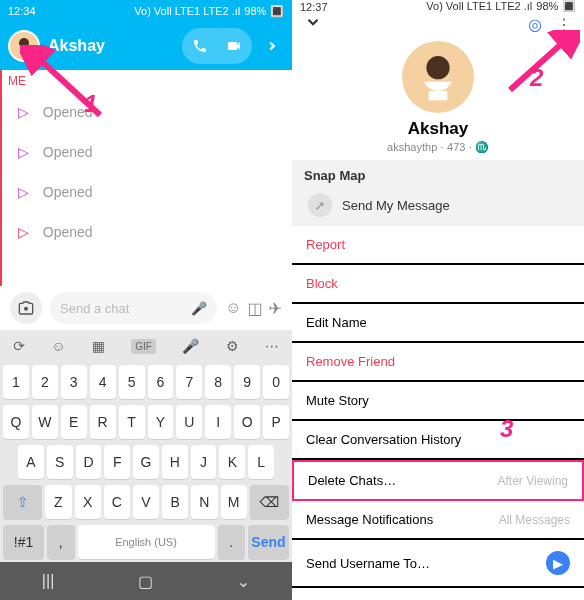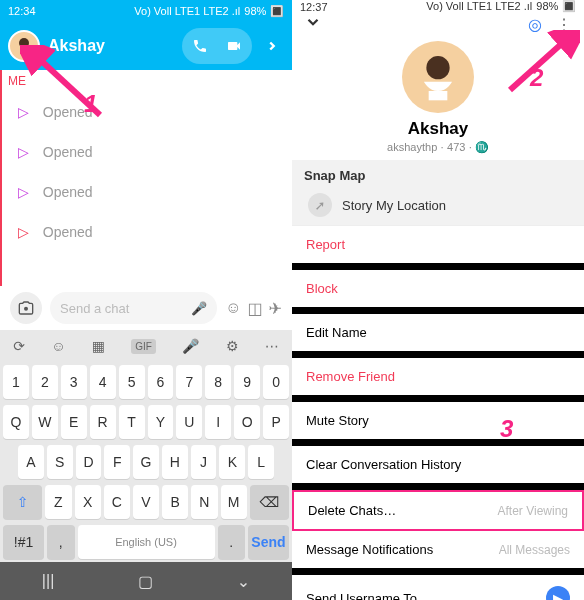--- a/index.html
+++ b/index.html
@@ -53,21 +53,21 @@
     .avatar-lg { width: 72px; height: 72px; border-radius: 50%; background: #f5d0a0; display: flex; align-items: center; justify-content: center; }
     .profile-name { font-weight: 700; font-size: 17px; margin-top: 6px; }
     .profile-meta { font-size: 11px; color: #888; margin-top: 2px; }
 
     .snap-map { background: #f2f2f2; padding: 8px 12px 0 12px; }
     .snap-map-title { font-weight: 700; font-size: 13px; color: #333; }
     .snap-map-row { display: flex; align-items: center; gap: 10px; padding: 10px 4px 8px 4px; font-size: 13px; color: #333; }
     .loc-ic { width: 24px; height: 24px; background: #e0e0e0; border-radius: 50%; display: flex; align-items: center; justify-content: center; color: #999; }
 
     .menu-sheet { background: #fff; border-top: 1px solid #eee; }
-    .menu-item { display: flex; justify-content: space-between; align-items: center; padding: 11px 14px; font-size: 13px; border-bottom: 7px solid #000000; }
+    .menu-item { display: flex; justify-content: space-between; align-items: center; padding: 11px 14px; font-size: 13px; border-bottom: 2px solid #000000; }
     .menu-item.danger { color: #f23b57; }
     .menu-item .sub { color: #bbb; font-size: 12px; }
     .menu-item.highlighted { border: 2px solid #f72585; }
     .done { text-align: center; color: #bbb; padding: 10px; font-size: 13px; }
     .send-ic { width: 24px; height: 24px; background: #3b82f6; border-radius: 50%; display: flex; align-items: center; justify-content: center; color: #fff; }
 
     .annot { position: absolute; pointer-events: none; z-index: 100; }
     .annot-num { color: #f72585; font-size: 24px; font-weight: 900; font-style: italic; }
     .arrow-svg { position: absolute; }
   </style>
@@ -244,21 +244,21 @@
     </div>
     <div class="profile-name">Akshay</div>
     <div class="profile-meta">
       <span>akshaythp</span> · <span>473</span> · <span>♏</span>
     </div>
   </div>
   <div class="snap-map">
     <div class="snap-map-title">Snap Map</div>
     <div class="snap-map-row">
       <div class="loc-ic">➚</div>
-      <span>Story My Location</span>
+      <span>Send My Message</span>
     </div>
   </div>
   <div class="menu-sheet">
     <div class="menu-item danger">Report</div>
     <div class="menu-item danger">Block</div>
     <div class="menu-item">Edit Name</div>
     <div class="menu-item danger">Remove Friend</div>
     <div class="menu-item">Mute Story</div>
     <div class="menu-item">Clear Conversation History</div>
     <div class="menu-item highlighted">

